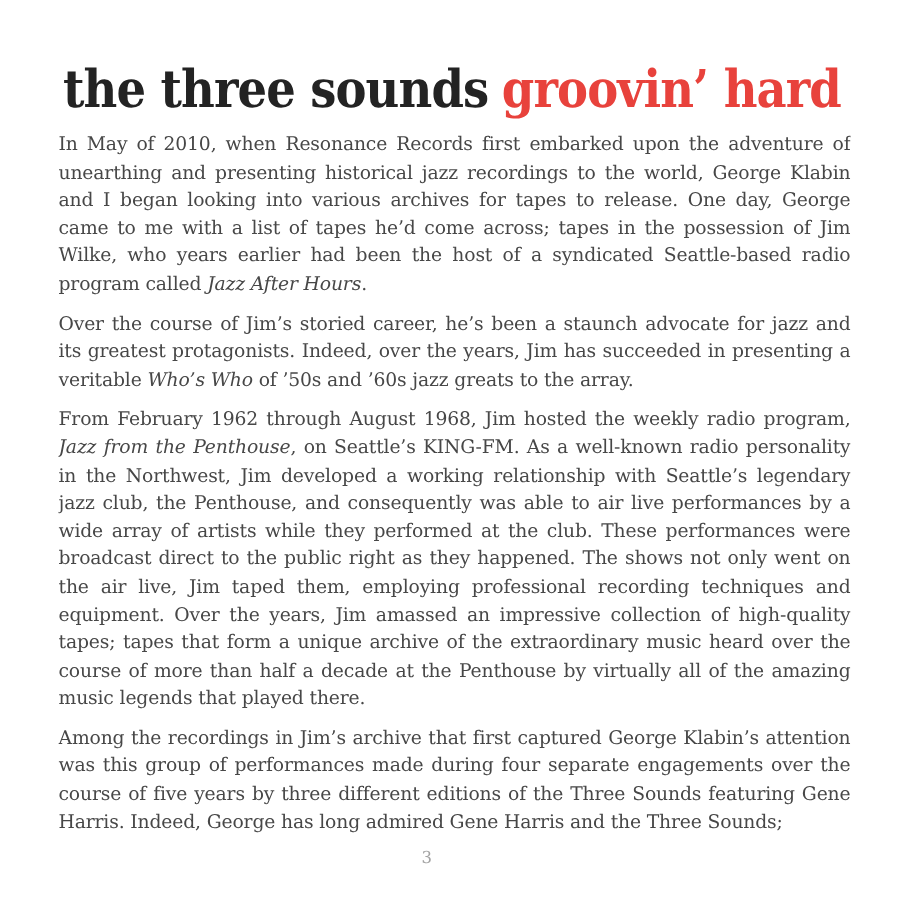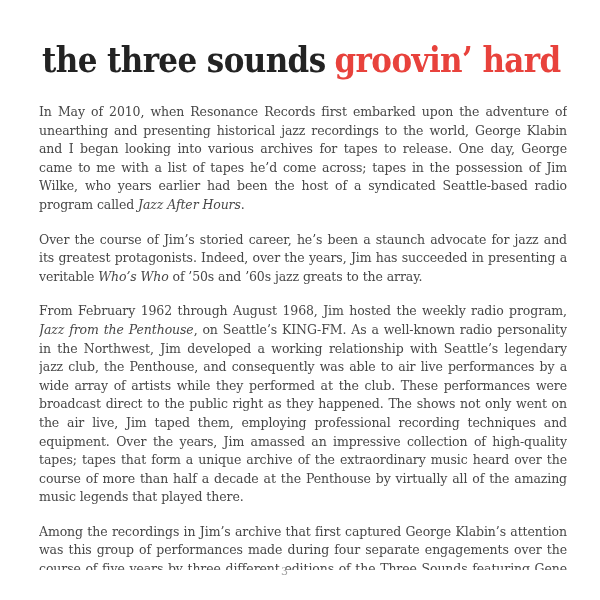--- a/index.html
+++ b/index.html
@@ -47,21 +47,21 @@
     width: 528px;
     bottom: 30px;
     overflow: hidden;
     color: var(--body-text);
     font-size: 12.5px;
     line-height: 18.6px;
     letter-spacing: -0.1px;
     text-align: justify;
   }
   .article-body p {
-    margin: 16px 0 8px 0;
+    margin: 0 0 8px 0;
   }
   .article-body .italic {
     font-style: italic;
   }
   .page-number {
     position: absolute;
     left: 0;
     right: 0;
     bottom: 22px;
     text-align: center;

